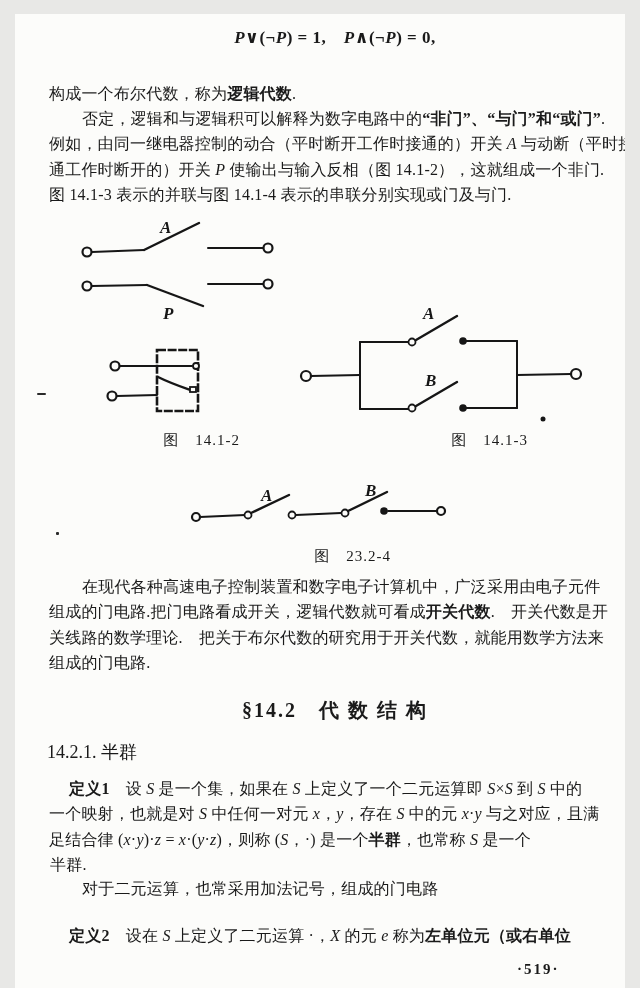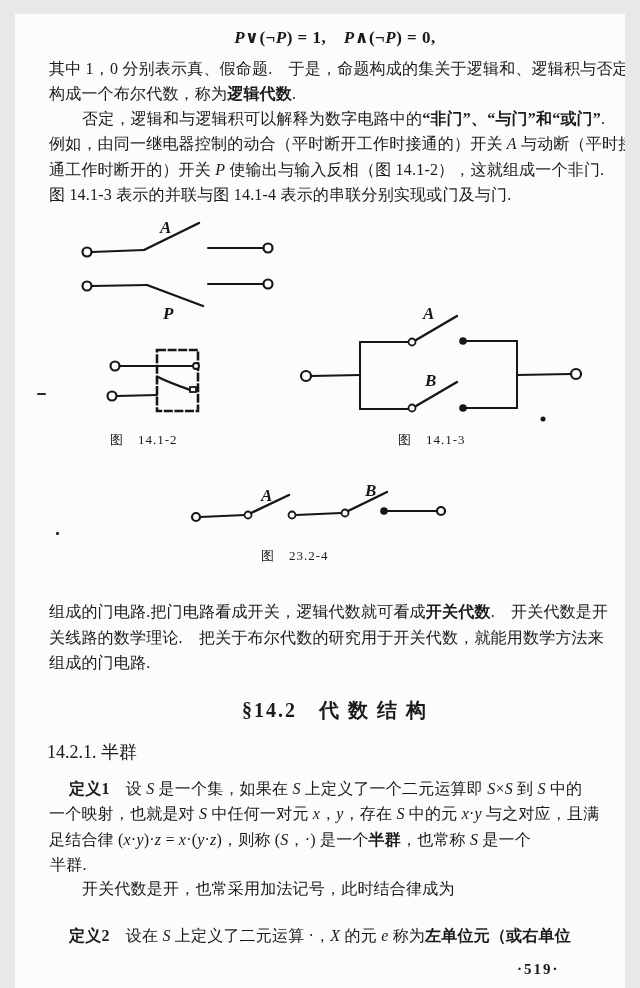--- a/index.html
+++ b/index.html
@@ -7,41 +7,40 @@
     position:relative;width:610px;height:988px;margin:14px auto;
     background:#fcfcfa;color:#1a1a1a;overflow:hidden;
     font-family:"Liberation Serif","DejaVu Serif",serif;
   }
   .line{position:absolute;font-size:16px;line-height:20px;white-space:nowrap;letter-spacing:.2px;}
   .line b{font-weight:bold;}
   .center{left:0;width:640px;text-align:center;}
   .formula{position:absolute;font-size:17px;font-weight:600;letter-spacing:.5px;white-space:nowrap;}
   .heading{position:absolute;font-size:20px;font-weight:bold;letter-spacing:2px;white-space:nowrap;text-align:center;}
   .subsection{position:absolute;font-size:18px;white-space:nowrap;}
-  .caption{position:absolute;font-size:13px;text-align:left;letter-spacing:1px;white-space:nowrap;}
+  .caption{position:absolute;font-size:15px;text-align:right;letter-spacing:1px;white-space:nowrap;}
   .pagenum{position:absolute;font-size:15px;font-weight:bold;letter-spacing:2px;}
   .figs{position:absolute;left:0;top:195px;}
   .figs .wire{stroke:#161616;stroke-width:2;fill:none;stroke-linecap:round;}
   .figs .blade{stroke:#161616;stroke-width:2.4;fill:none;stroke-linecap:round;}
   .figs .term{stroke:#161616;stroke-width:2.2;fill:#fcfcfa;}
   .figs .pivot{stroke:#161616;stroke-width:1.8;fill:#fcfcfa;}
   .figs .dot{fill:#161616;stroke:none;}
   .figs .box{stroke:#161616;stroke-width:2.6;fill:none;stroke-dasharray:9 1.6;}
   .svg-label{font-family:"Liberation Serif","DejaVu Serif",serif;font-size:17px;font-style:italic;font-weight:bold;fill:#161616;}
   .speck{position:absolute;background:#2a2a2a;border-radius:1px;}
   i{font-style:italic;}
 </style>
 </head>
 <body>
 
 <div class="page">
 
   <div class="formula center ital-latin" style="top:12px"><i>P</i>∨(¬<i>P</i>) = 1,　<i>P</i>∧(¬<i>P</i>) = 0,</div>
 
-  <div class="line ital-latin" style="left:34px;top:45px">其中 1，0 分别表示真、假命题.　于是，命题构成的集关于逻辑和、逻辑积与否定</div>
   <div class="line" style="left:34px;top:70px"><span class="ital-latin">构成一个布尔代数，称为</span><b>逻辑代数</b><span>.</span></div>
 
   <div class="line" style="left:67px;top:95px"><span class="ital-latin">否定，逻辑和与逻辑积可以解释为数字电路中的</span><b>“非门”、“与门”和“或门”</b><span>.</span></div>
   <div class="line ital-latin" style="left:34px;top:120px">例如，由同一继电器控制的动合（平时断开工作时接通的）开关 <i>A</i> 与动断（平时接</div>
   <div class="line ital-latin" style="left:34px;top:146px">通工作时断开的）开关 <i>P</i> 使输出与输入反相（图 14.1-2），这就组成一个非门.</div>
   <div class="line ital-latin" style="left:34px;top:171px">图 14.1-3 表示的并联与图 14.1-4 表示的串联分别实现或门及与门.</div>
 
   <svg class="figs" width="640" height="365" viewBox="0 0 640 365">
 
     <g>
@@ -104,33 +103,34 @@
       <circle class="dot" cx="369" cy="302" r="3.8"></circle>
       <path class="wire" d="M373,302 L422,302"></path>
       <circle class="term" cx="426" cy="302" r="4"></circle>
     </g>
   </svg>
 
   <div class="caption" style="left:95px;top:417px;width:130px">图　14.1-2</div>
   <div class="caption" style="left:383px;top:417px;width:130px">图　14.1-3</div>
   <div class="caption" style="left:246px;top:533px;width:130px">图　23.2-4</div>
 
+  <div class="line ital-latin" style="left:67px;top:563px">在现代各种高速电子控制装置和数字电子计算机中，广泛采用由电子元件</div>
   <div class="line ital-latin" style="left:34px;top:614px">关线路的数学理论.　把关于布尔代数的研究用于开关代数，就能用数学方法来</div>
   <div class="line" style="left:34px;top:588px"><span class="ital-latin">组成的门电路.把门电路看成开关，逻辑代数就可看成</span><b>开关代数</b><span>.　开关代数是开</span></div>
   <div class="line ital-latin" style="left:34px;top:639px">组成的门电路.</div>
 
   <div class="heading center" style="top:683px">§14.2　代 数 结 构</div>
   <div class="subsection" style="left:32px;top:726px">14.2.1. 半群</div>
 
   <div class="line" style="left:54px;top:765px"><b>定义1</b><span class="ital-latin">　设 <i>S</i> 是一个集，如果在 <i>S</i> 上定义了一个二元运算即 <i>S</i>×<i>S</i> 到 <i>S</i> 中的</span></div>
   <div class="line ital-latin" style="left:34px;top:790px">一个映射，也就是对 <i>S</i> 中任何一对元 <i>x</i>，<i>y</i>，存在 <i>S</i> 中的元 <i>x</i>·<i>y</i> 与之对应，且满</div>
   <div class="line" style="left:34px;top:816px"><span class="ital-latin">足结合律 (<i>x</i>·<i>y</i>)·<i>z</i> = <i>x</i>·(<i>y</i>·<i>z</i>)，则称 (<i>S</i>，·) 是一个</span><b>半群</b><span class="ital-latin">，也常称 <i>S</i> 是一个</span></div>
   <div class="line" style="left:35px;top:841px">半群.</div>
 
-  <div class="line ital-latin" style="left:67px;top:865px">开关代数是开，也常采用加法记号，此时结合律成为</div>
+  <div class="line ital-latin" style="left:67px;top:865px">对于二元运算，也常采用加法记号，组成的门电路</div>
 
   <div class="line" style="left:54px;top:912px"><b>定义2</b><span class="ital-latin">　设在 <i>S</i> 上定义了二元运算 ·，<i>X</i> 的元 <i>e</i> 称为</span><b>左单位元（或右单位</b></div>
 
   <div class="pagenum" style="left:502px;top:947px">·519·</div>
 
   <div class="speck" style="left:22px;top:379px;width:9px;height:2px"></div>
   <div class="speck" style="left:41px;top:518px;width:3px;height:3px"></div>
 
 </div>
 

